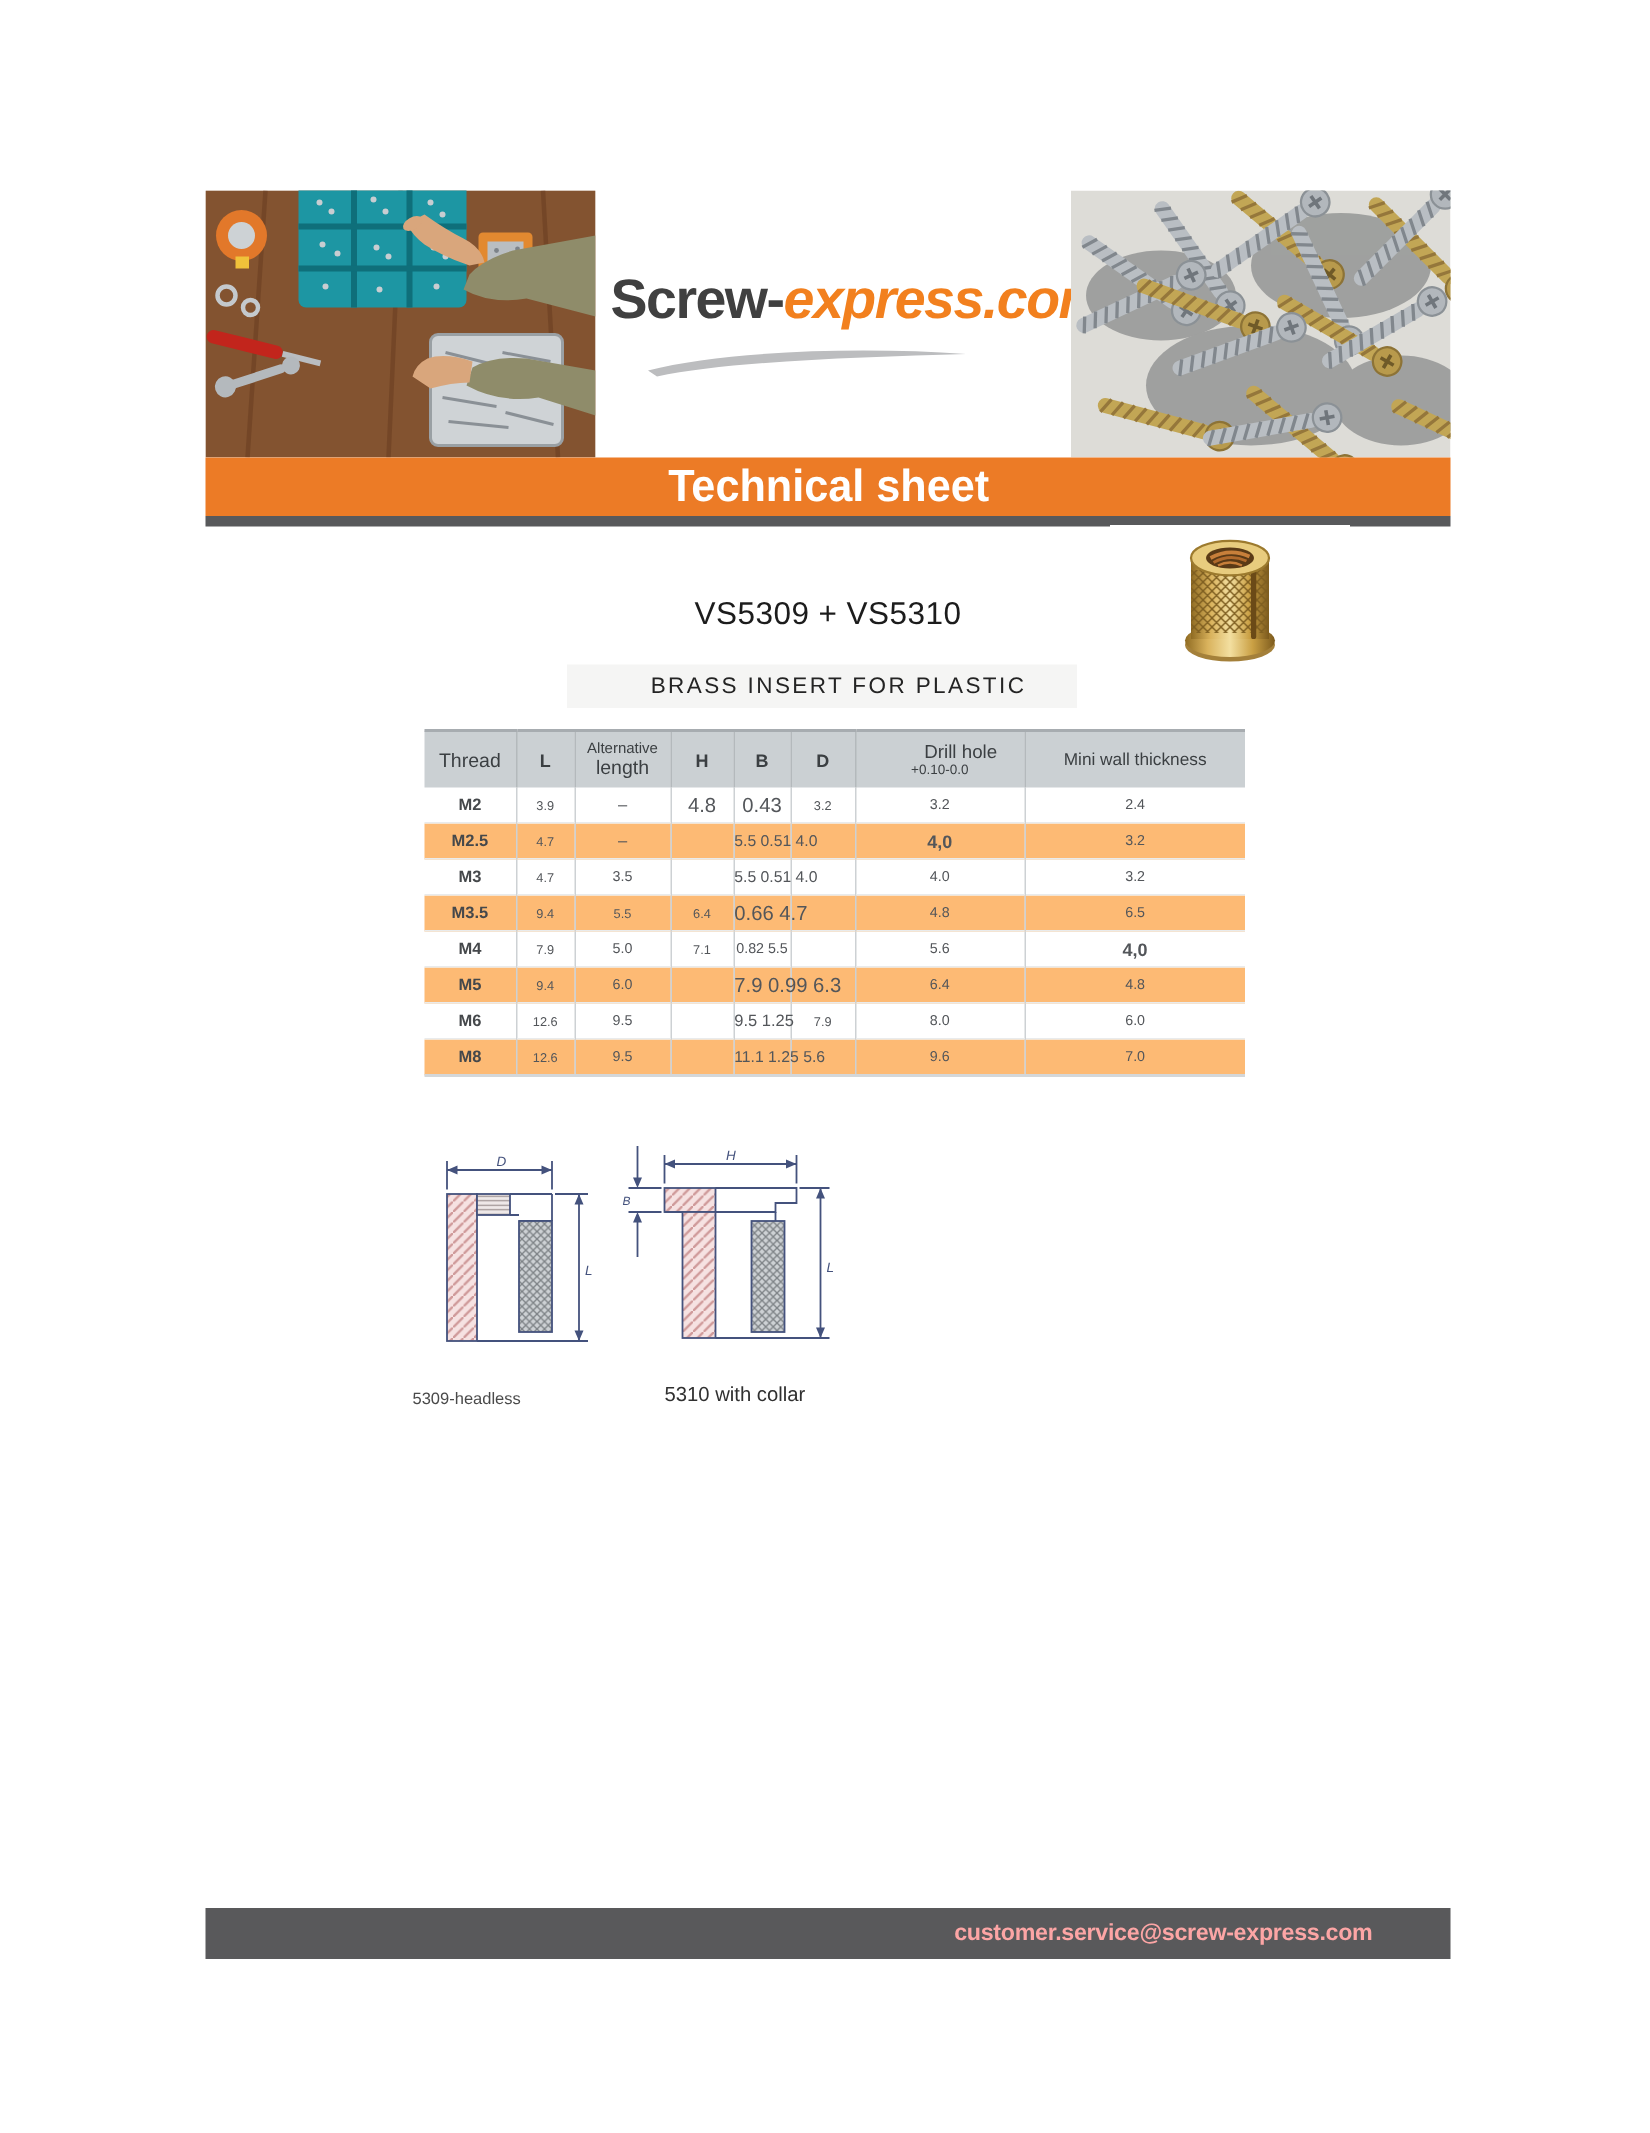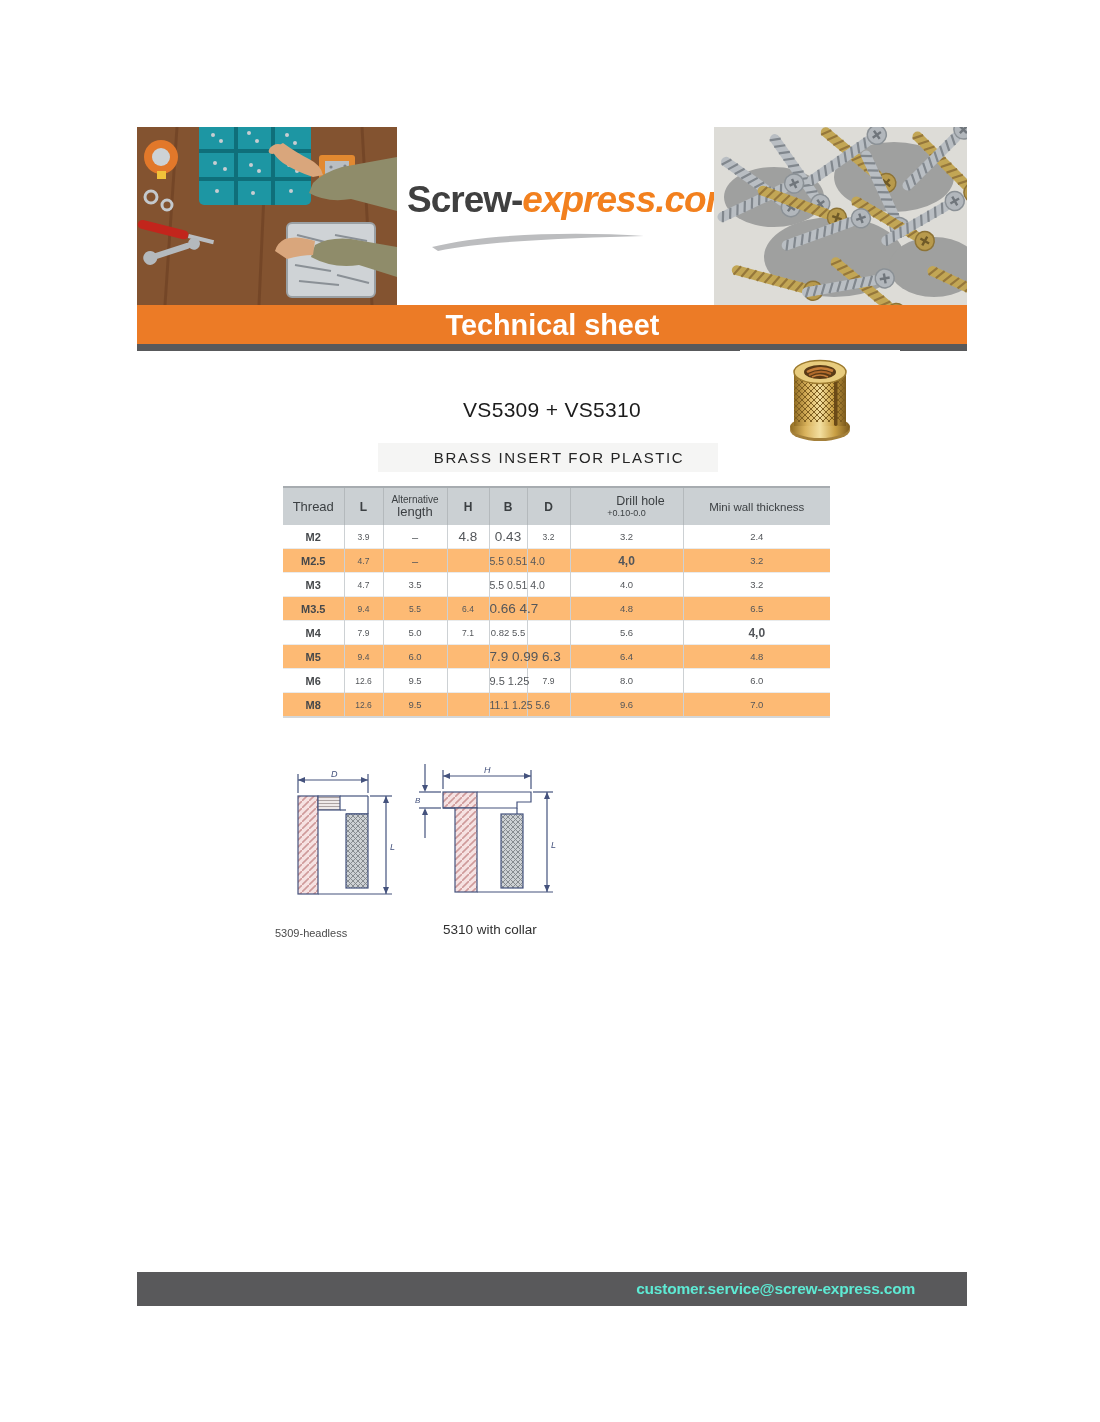--- a/index.html
+++ b/index.html
@@ -59,21 +59,21 @@
   
   .fig1{position:absolute;left:288px;top:766px;}
   .fig2{position:absolute;left:413px;top:762px;}
   .lbl1{position:absolute;left:275px;top:927px;font-size:11px;color:#4A4A4A;}
   .lbl2{position:absolute;left:443px;top:922px;font-size:13.5px;color:#303030;}
 
   .desc{position:absolute;left:276px;top:997px;width:512px;font-size:13.5px;line-height:23px;color:#3E4145;}
 
   .footer{position:absolute;left:137px;top:1272px;width:830px;height:34px;background:#59595B;
         display:flex;align-items:center;justify-content:flex-end;box-sizing:border-box;padding-right:52px;}
-  .footer span{color:#5eead4;font-weight:bold;font-size:15.5px;letter-spacing:-.2px;}
+  .footer span{color:#fca5a5;font-weight:bold;font-size:15.5px;letter-spacing:-.2px;}
 </style>
 </head>
 <body>
 
 <div class="page">
 
   <div class="header-strip">
     <svg class="photoL" width="260" height="178" viewBox="0 0 260 178">
       <rect width="260" height="178" fill="#8a5a33"></rect>
       <rect x="0" y="0" width="260" height="178" fill="#76492a" opacity=".35"></rect>

